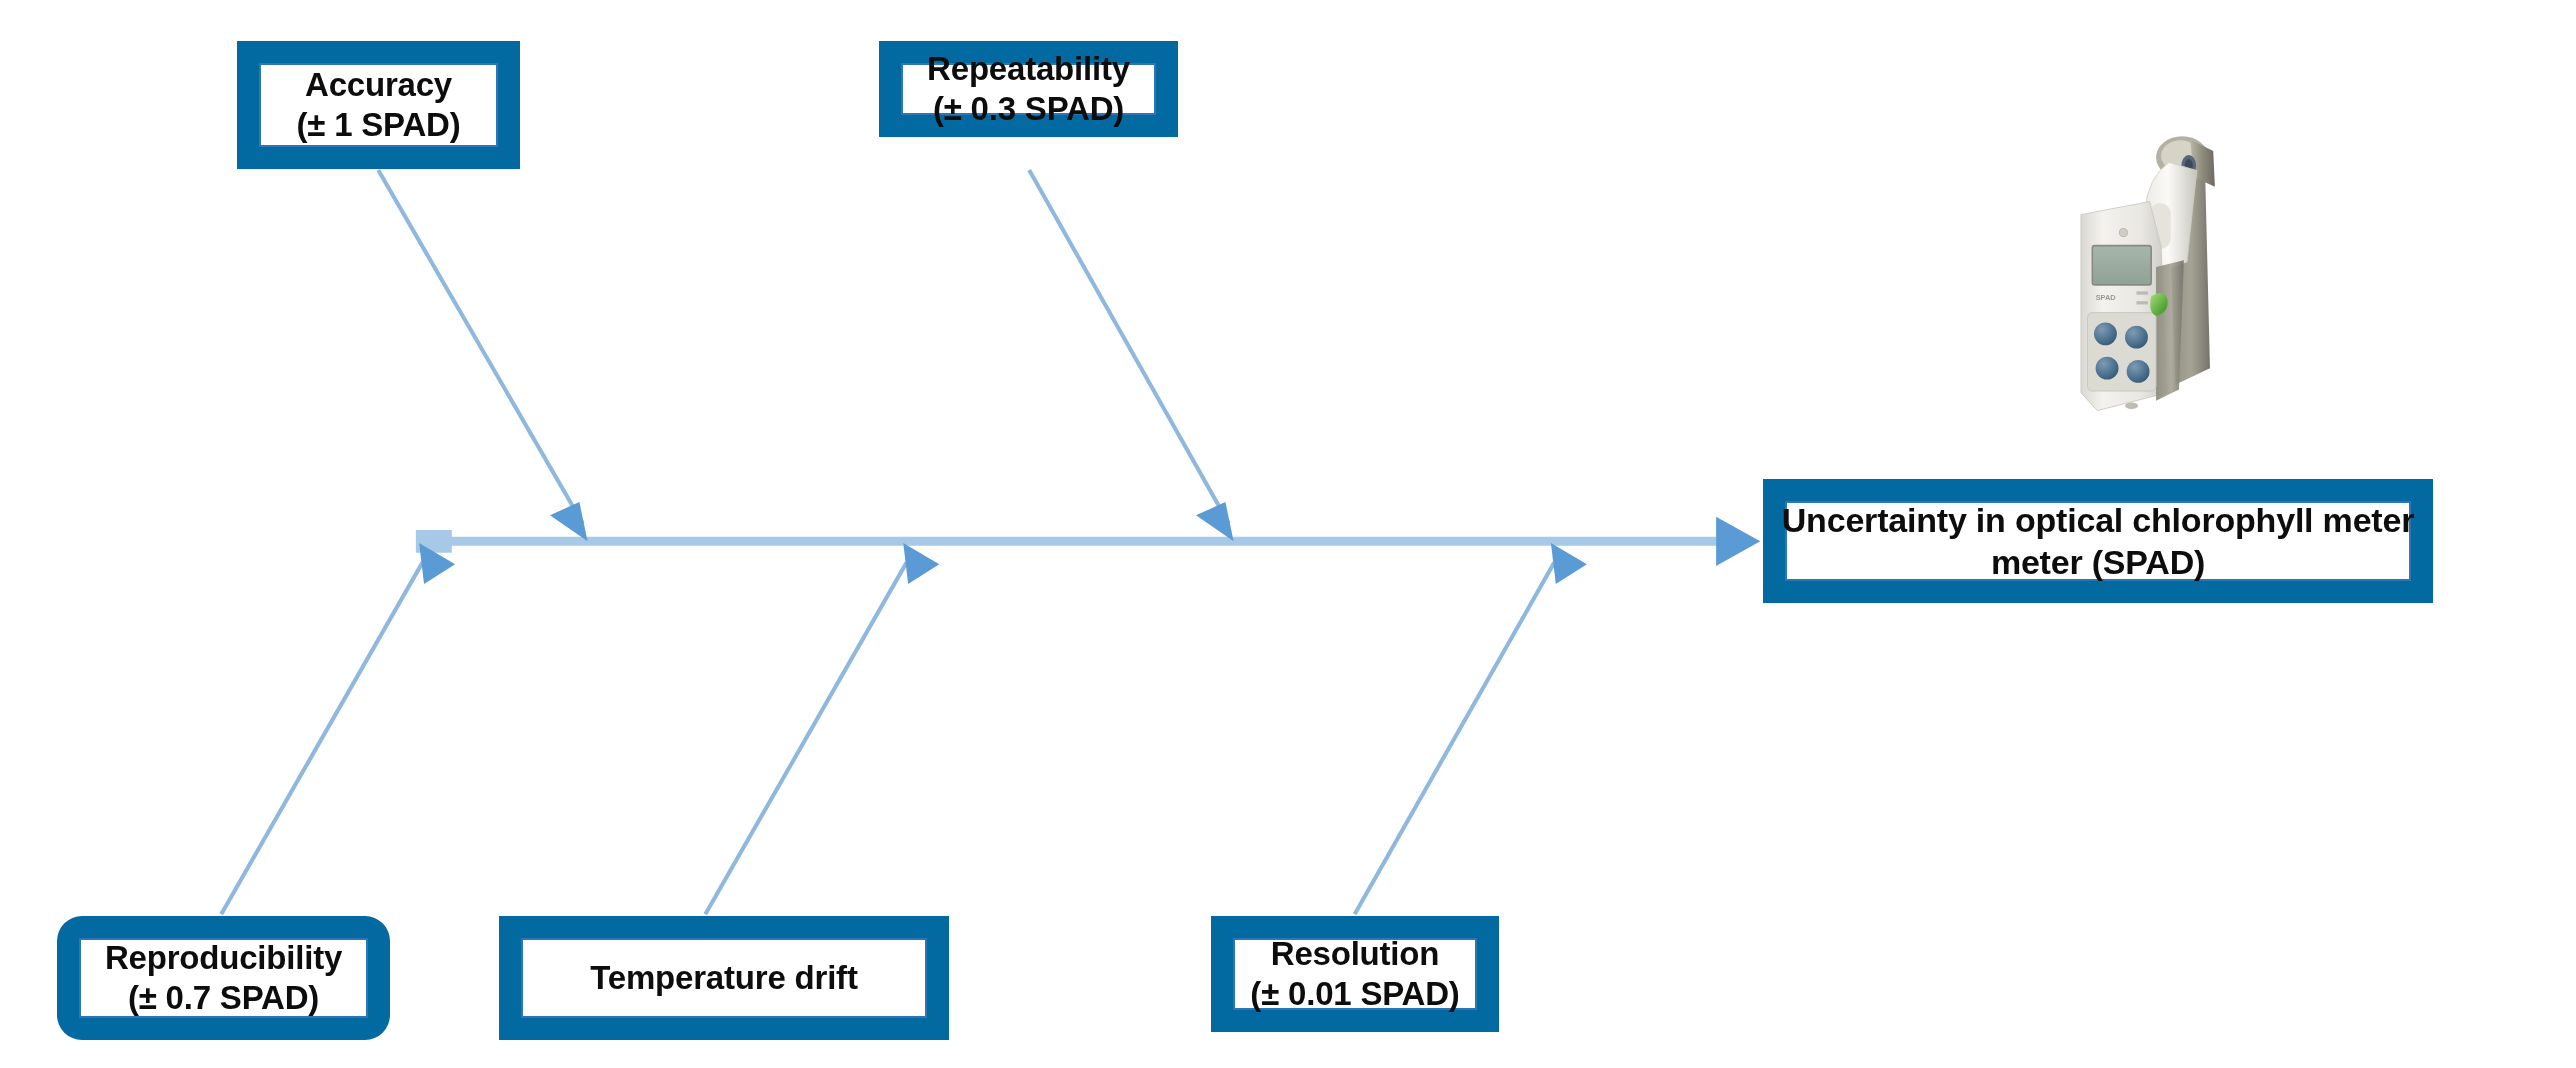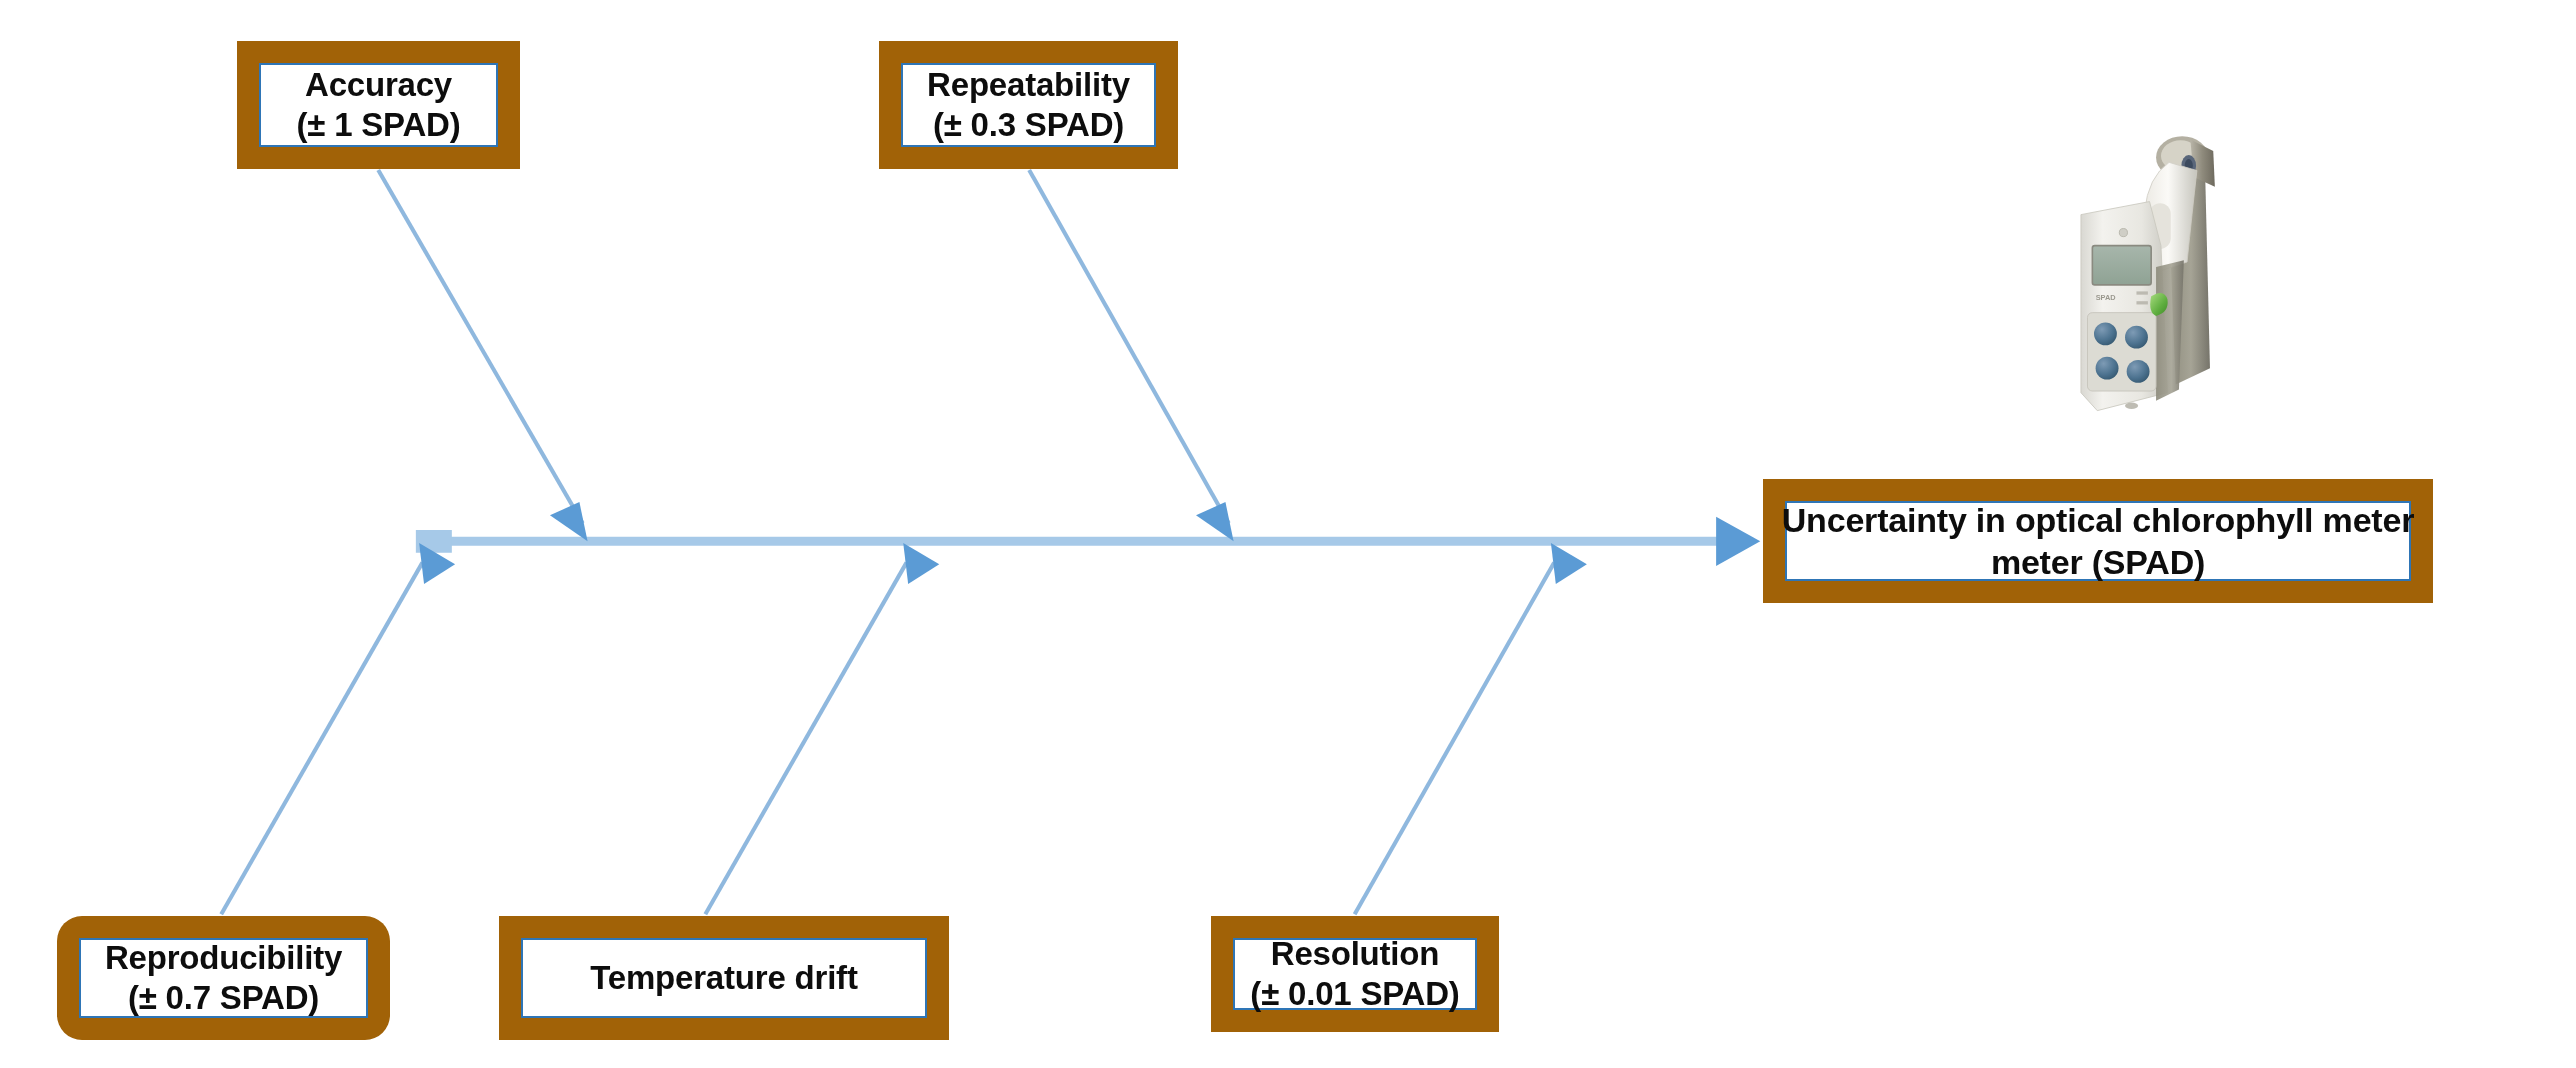--- a/index.html
+++ b/index.html
@@ -23,21 +23,21 @@
   .fish-svg {
     position: absolute;
     left: 0; top: 0;
     width: 2576px;
     height: 1068px;
   }
   
   .node-box {
     position: absolute;
     box-sizing: border-box;
-    background: #a16207;
+    background: #0369a1;
     padding: 22px;
     display: flex;
     align-items: center;
     justify-content: center;
     z-index: 5;
   }
   .node-inner {
     box-sizing: border-box;
     width: 100%;
     height: 100%;
@@ -60,21 +60,21 @@
   }
   .effect-box .node-inner {
     border-width: 2.5px;
   }
   .effect-box .node-line {
     font-size: 34px;
     line-height: 1.25;
   }
   
   #box-accuracy        { left: 237px;  top: 41px;   width: 283px; height: 128px; }
-  #box-repeatability   { left: 879px; top: 41px;   width: 299px; height: 128px; }
+  #box-repeatability   { left: 879px; top: 41px;   width: 299px; height: 96px; }
   #box-reproducibility { left: 57px;   top: 916px; width: 333px; height: 124px; border-radius: 25px; }
   #box-temperature     { left: 499px;  top: 916px; width: 450px; height: 124px; }
   #box-resolution      { left: 1211px; top: 916px; width: 288px; height: 116px; }
   #box-effect          { left: 1763px; top: 479px;  width: 670px; height: 124px; }
 
   
   #device-photo {
     position: absolute;
     left: 2045px;
     top: 123px;

